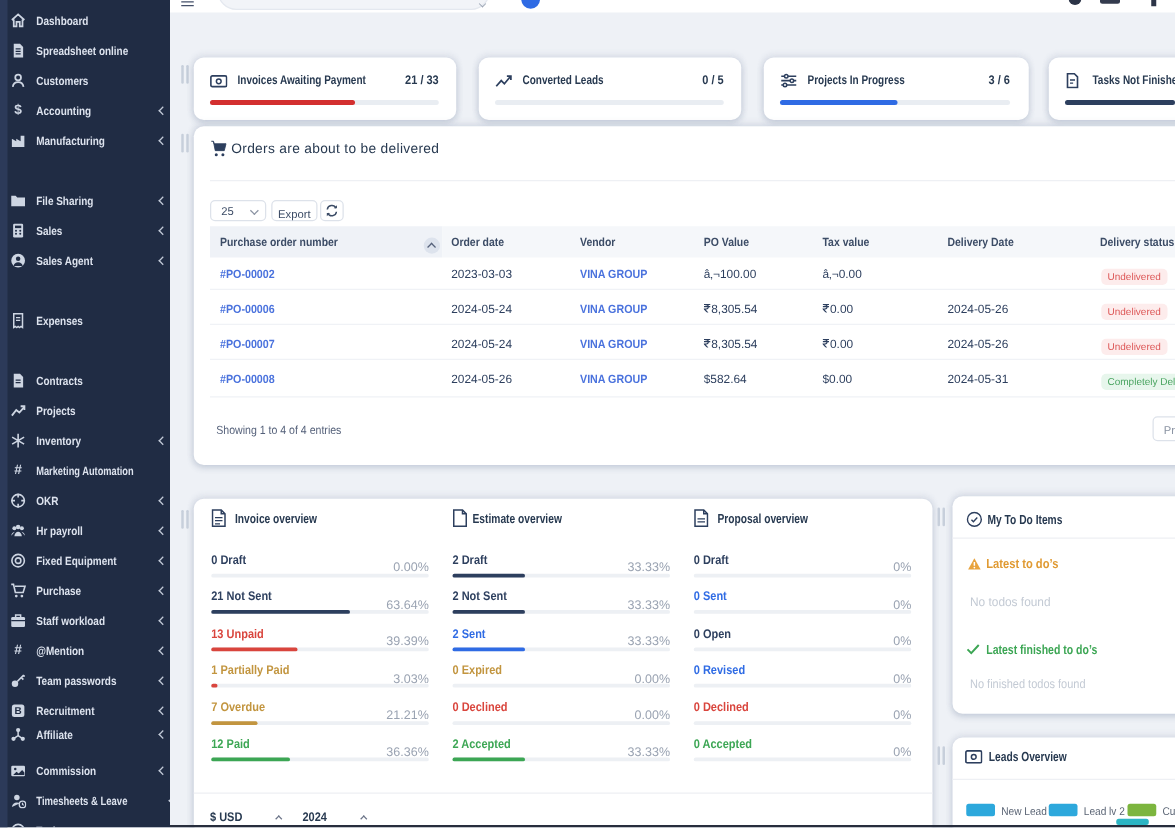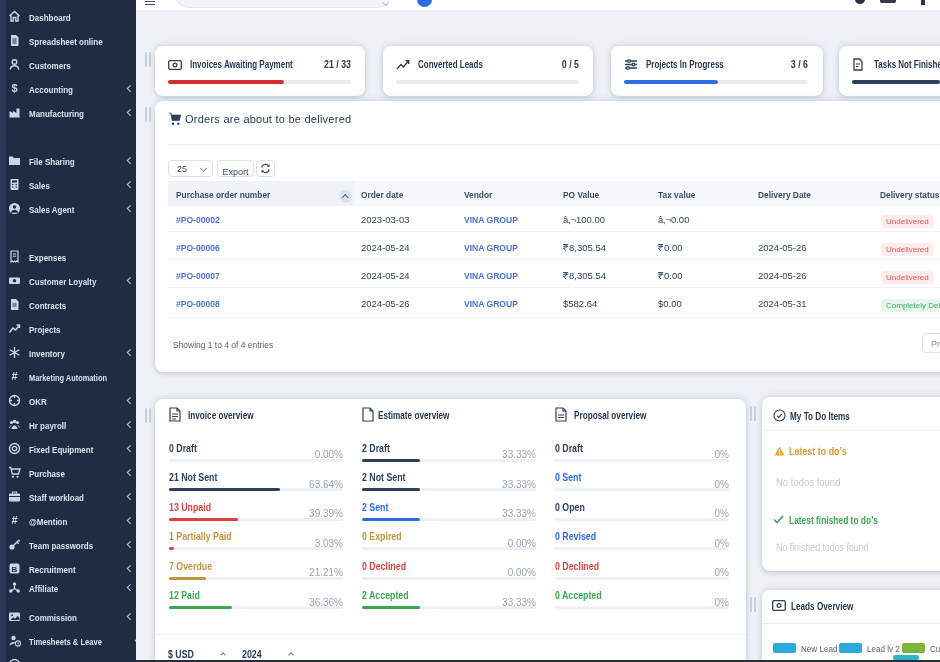--- a/index.html
+++ b/index.html
@@ -126,30 +126,20 @@
     </div>
   <div class="sideitem" style="top:245px">
       <span class="ic">
         <svg width="13" height="13" viewBox="0 0 13 13">
           <path d="M3 1h7v11l-1.2-.9L7.6 12l-1.1-.9L5.4 12l-1.2-.9L3 12z" fill="none" stroke="#cdd5e2" stroke-width="1.2"></path>
           <path d="M4.8 4h3.4M4.8 6.2h3.4" stroke="#cdd5e2" stroke-width="1"></path>
         </svg>
       </span>
       <span class="lbl">Expenses</span>
     </div>
-  <div class="sideitem" style="top:269px">
-      <span class="ic">
-        <svg width="13" height="13" viewBox="0 0 13 13">
-          <rect x="1" y="3.5" width="11" height="6.5" rx="1" fill="#cdd5e2"></rect>
-          <circle cx="6.5" cy="6.7" r="1.7" fill="#202c44"></circle>
-        </svg>
-      </span>
-      <span class="lbl">Customer Loyalty</span>
-      <span class="ch"></span>
-    </div>
   <div class="sideitem" style="top:293px">
       <span class="ic">
         <svg width="13" height="13" viewBox="0 0 13 13">
           <path d="M3 1h5l2.5 2.5V12H3z" fill="#cdd5e2"></path>
           <path d="M4.5 6h4M4.5 8h4" stroke="#202c44" stroke-width="1"></path>
         </svg>
       </span>
       <span class="lbl">Contracts</span>
     </div>
   <div class="sideitem" style="top:317px">

